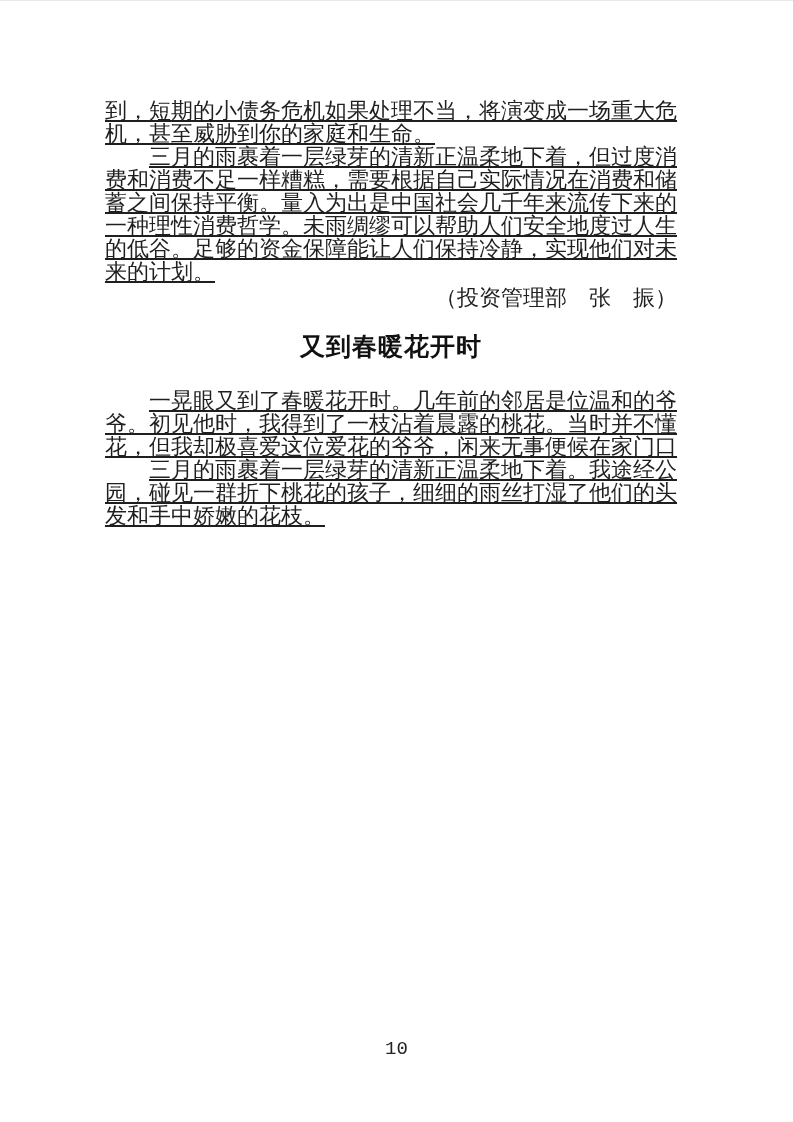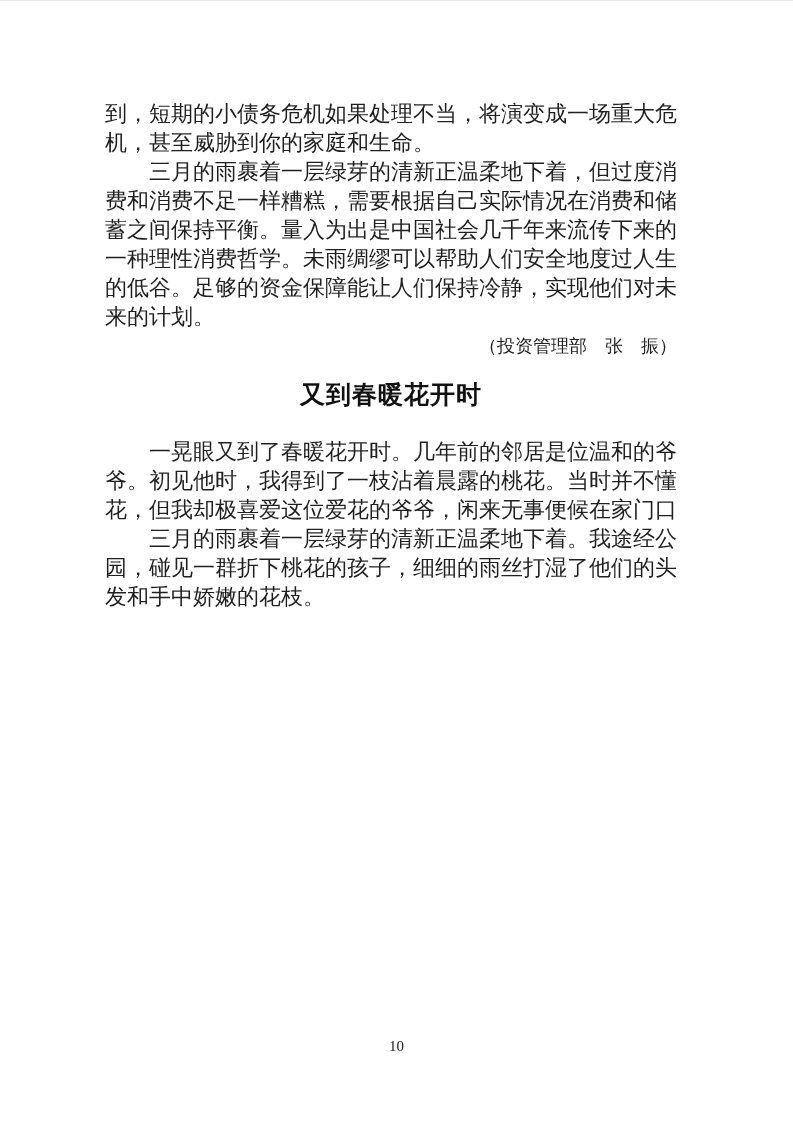--- a/index.html
+++ b/index.html
@@ -21,36 +21,37 @@
   .content {
     position: absolute;
     left: 105px;
     top: 98px;
     width: 572px;
   }
 
   .body-text p {
     font-family: "Liberation Serif", "DejaVu Serif", serif;
     font-size: 22px;
-    line-height: 29px;
+    line-height: 23px;
     color: #1f1f1f;
     text-align: justify;
     text-justify: inter-ideograph;
     line-break: strict;
     word-break: normal;
     text-indent: 2em;
+    text-decoration: underline;
   }
 
   .body-text p.no-indent {
     text-indent: 0;
   }
 
   .signature {
     font-family: "Liberation Serif", "DejaVu Serif", serif;
-    font-size: 18px;
+    font-size: 22px;
     line-height: 30.6px;
     color: #1f1f1f;
     text-align: right;
   }
 
   .article-title {
     margin-top: 14px;
     margin-bottom: 25px;
     font-family: "Liberation Sans", "DejaVu Sans", sans-serif;
     font-weight: bold;
@@ -60,22 +61,22 @@
     text-align: center;
     letter-spacing: 1px;
   }
 
   .page-number {
     position: absolute;
     left: 0;
     top: 1037px;
     width: 100%;
     text-align: center;
-    font-family: Liberation Serif, serif;
-    font-size: 15px;
+    font-family: Liberation Mono, monospace;
+    font-size: 19px;
     color: #222222;
   }
 </style>
 </head>
 <body>
 
 <div class="page">
   <div class="content">
 
     <div class="body-text">

